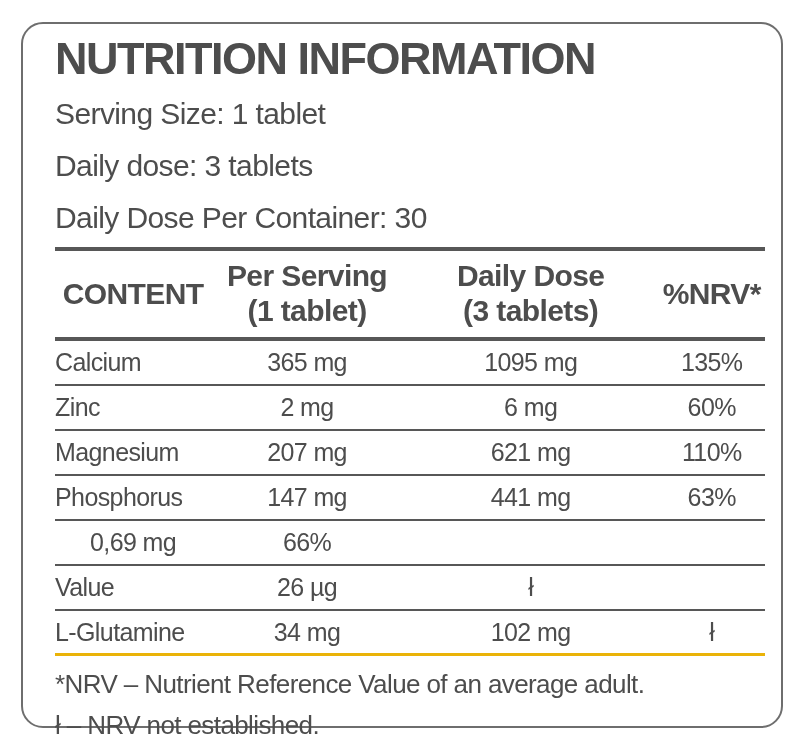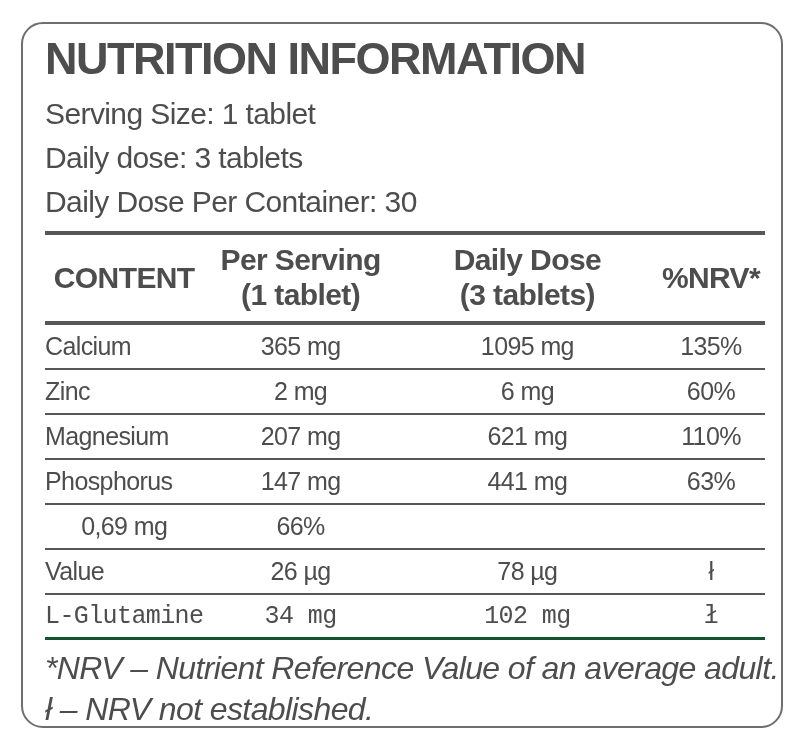--- a/index.html
+++ b/index.html
@@ -10,37 +10,38 @@
     color: #4d4d4d;
     overflow: hidden;
   }
   .label {
     position: absolute;
     left: 21px; top: 22px;
     width: 762px; height: 706px;
     border: 2px solid #6e6e6e;
     border-radius: 22px;
     background: #ffffff;
-    padding: 10px 16px 0 22px;
+    padding: 10px 16px 0 32px;
   }
   .title {
     font-size: 45px;
     font-weight: 700;
     letter-spacing: -1.5px;
     line-height: 1.12;
     color: #4d4d4d;
     margin-bottom: 8px;
     white-space: nowrap;
   }
   .meta-line {
     font-size: 30px;
     font-weight: 400;
     letter-spacing: -0.6px;
     line-height: 44px;
     white-space: nowrap;
+    margin-top: 8px;
   }
   .tbl {
     margin-top: 7px;
     border-top: 4px solid #575757;
   }
   .tbl-header {
     display: grid;
     grid-template-columns: 22% 27% 36% 15%;
     align-items: center;
     border-bottom: 4px solid #575757;
@@ -57,31 +58,30 @@
   .tbl-row {
     display: grid;
     grid-template-columns: 22% 27% 36% 15%;
     align-items: center;
     border-bottom: 2px solid #575757;
     height: 45px;
     font-size: 25px;
     font-weight: 400;
     letter-spacing: -0.6px;
   }
-  .tbl-row:last-child { border-bottom: 3px solid #14532d; font-family: Liberation Mono, monospace; }
+  .tbl-row:last-child { border-bottom: 3px solid #eab308; }
   .cell { text-align: center; white-space: nowrap; }
   .cell.left { text-align: left; }
   .footnotes { margin-top: 8px; }
   .footnote {
-    font-size: 32px;
+    font-size: 26px;
     font-weight: 400;
     letter-spacing: -0.6px;
     line-height: 41px;
     white-space: nowrap;
-    font-style: italic;
   }
 </style>
 </head>
 <body>
 
 <div class="label">
 
   <div class="title">NUTRITION INFORMATION</div>
 
   <div class="meta-line">Serving Size: 1 tablet</div>
@@ -132,21 +132,20 @@
     </div>
 
     <div class="tbl-row">
       <div class="cell">0,69 mg</div>
       <div class="cell">66%</div>
     </div>
 
     <div class="tbl-row">
       <div class="cell left">Value</div>
       <div class="cell">26 µg</div>
-      <div class="cell">78 µg</div>
       <div class="cell">ł</div>
     </div>
 
     <div class="tbl-row">
       <div class="cell left">L-Glutamine</div>
       <div class="cell">34 mg</div>
       <div class="cell">102 mg</div>
       <div class="cell">ł</div>
     </div>
 

